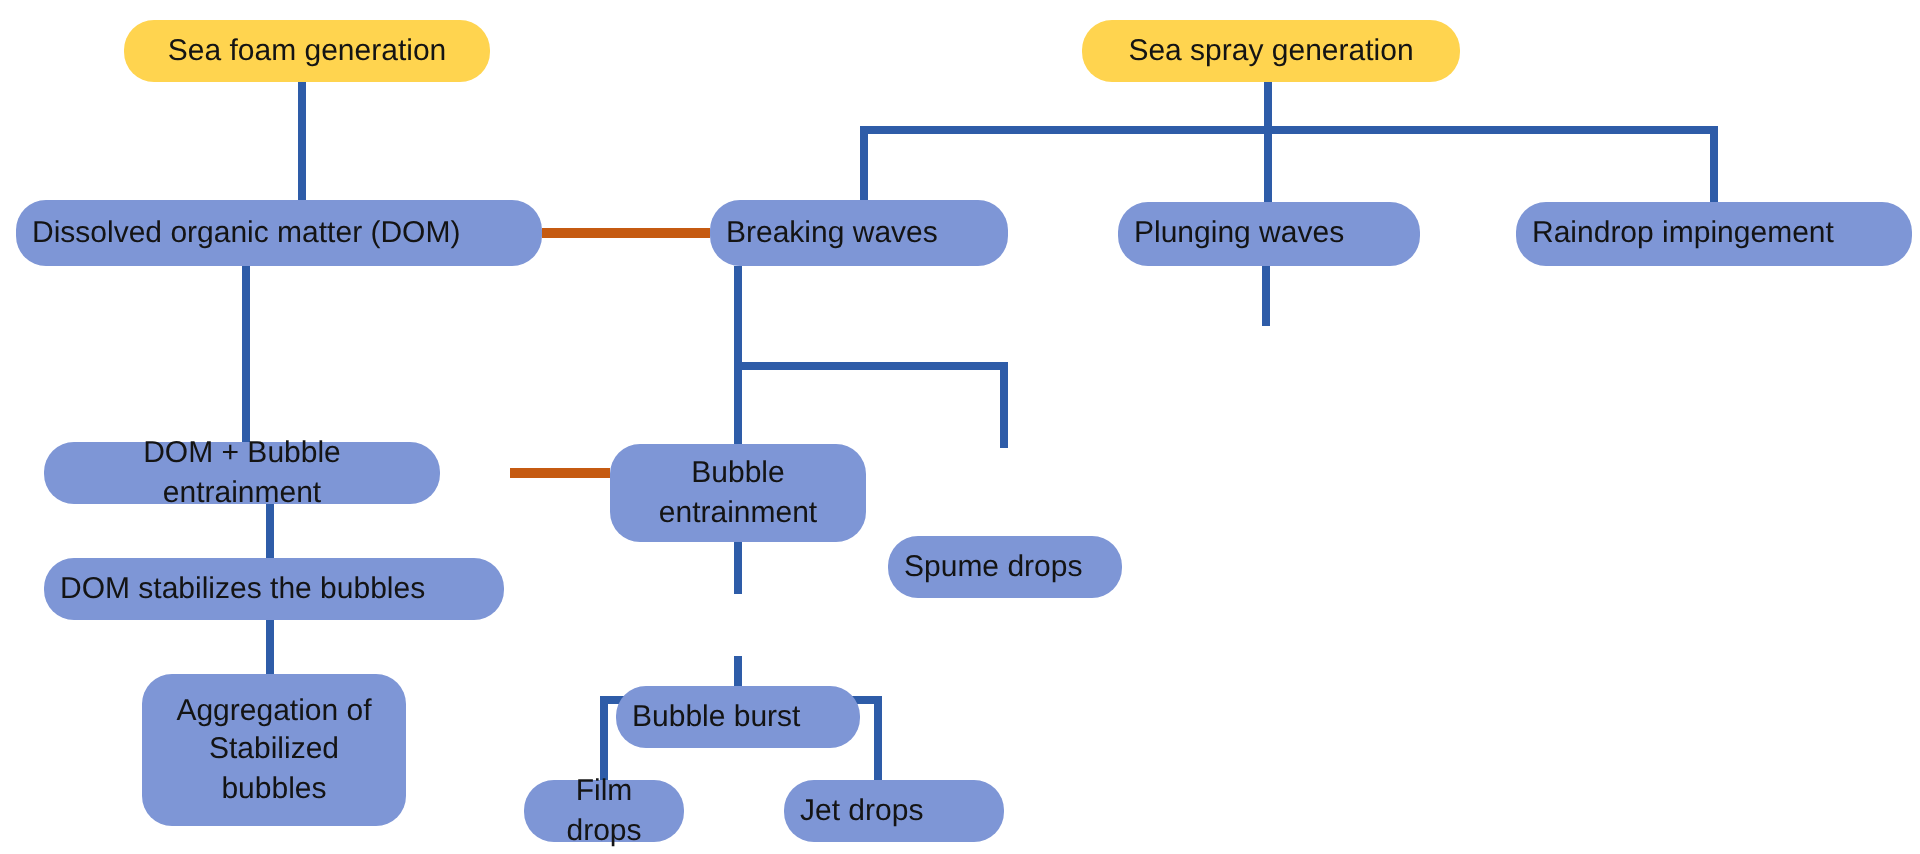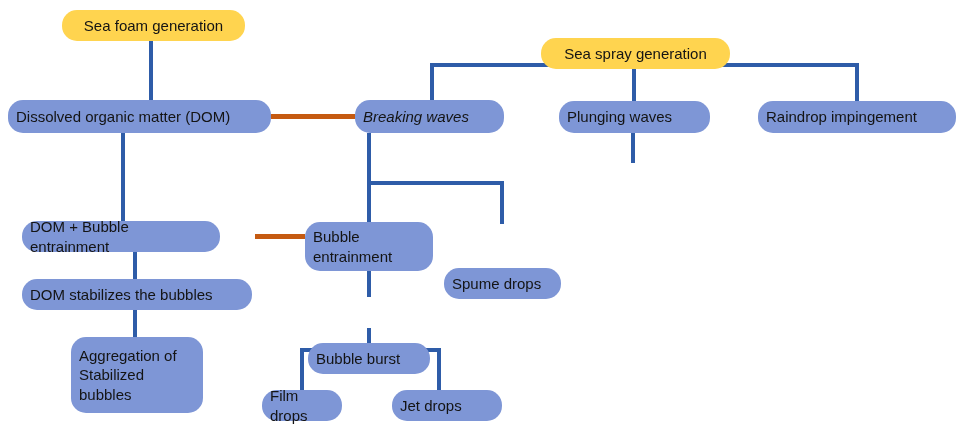--- a/index.html
+++ b/index.html
@@ -16,21 +16,21 @@
     position: absolute;
     display: flex;
     align-items: center;
     font-size: 15px;
     color: #141414;
     padding: 2px 8px;
     line-height: 1.3;
     z-index: 2;
     border-radius: 15px;
   }
-  .node.blue { background: var(--blue-box, #7E96D6); }
+  .node.blue { background: var(--blue-box, #7E96D6); text-align: center; }
   .node.yellow {
     background: var(--yellow-box, #FFD44F);
     justify-content: center;
     text-align: center;
   }
   .line { position: absolute; z-index: 1; }
   .line.blue { background: var(--line-blue, #2E5CA8); }
   .line.orange { background: var(--line-orange, #C55A11); }
 </style>
 </head>
@@ -54,24 +54,24 @@
   <div class="line orange" style="left:255px; top:234px; width:50px;  height:5px;"></div>
   <div class="line blue" style="left:133px; top:252px; width:4px;   height:27px;"></div>
   <div class="line blue" style="left:133px; top:310px; width:4px;   height:27px;"></div>
   <div class="line blue" style="left:367px; top:271px; width:4px;   height:26px;"></div>
   <div class="line blue" style="left:367px; top:328px; width:4px;   height:22px;"></div>
   <div class="line blue" style="left:300px; top:348px; width:141px; height:4px;"></div>
   <div class="line blue" style="left:300px; top:348px; width:4px;   height:42px;"></div>
   <div class="line blue" style="left:437px; top:348px; width:4px;   height:42px;"></div>
 
   <div class="node yellow" style="left:62px;  top:10px;  width:183px; height:31px;">Sea foam generation</div>
-  <div class="node yellow" style="left:541px; top:10px;  width:189px; height:31px;margin-top:28px;">Sea spray generation</div>
+  <div class="node yellow" style="left:541px; top:10px;  width:189px; height:31px;">Sea spray generation</div>
 
   <div class="node blue" style="left:8px;   top:100px; width:263px; height:33px;">Dissolved organic matter (DOM)</div>
-  <div class="node blue" style="left:355px; top:100px; width:149px; height:33px;font-style:italic;">Breaking waves</div>
+  <div class="node blue" style="left:355px; top:100px; width:149px; height:33px;">Breaking waves</div>
   <div class="node blue" style="left:559px; top:101px; width:151px; height:32px;">Plunging waves</div>
   <div class="node blue" style="left:758px; top:101px; width:198px; height:32px;">Raindrop impingement</div>
 
 
   <div class="node blue" style="left:22px;  top:221px; width:198px; height:31px;">DOM + Bubble entrainment</div>
   <div class="node blue" style="left:305px; top:222px; width:128px; height:49px;">Bubble entrainment</div>
   <div class="node blue" style="left:444px; top:224px; width:117px; height:31px;margin-top:44px;">Spume drops</div>
 
   <div class="node blue" style="left:22px;  top:279px; width:230px; height:31px;">DOM stabilizes the bubbles</div>
   <div class="node blue" style="left:308px; top:297px; width:122px; height:31px;margin-top:46px;">Bubble burst</div>

